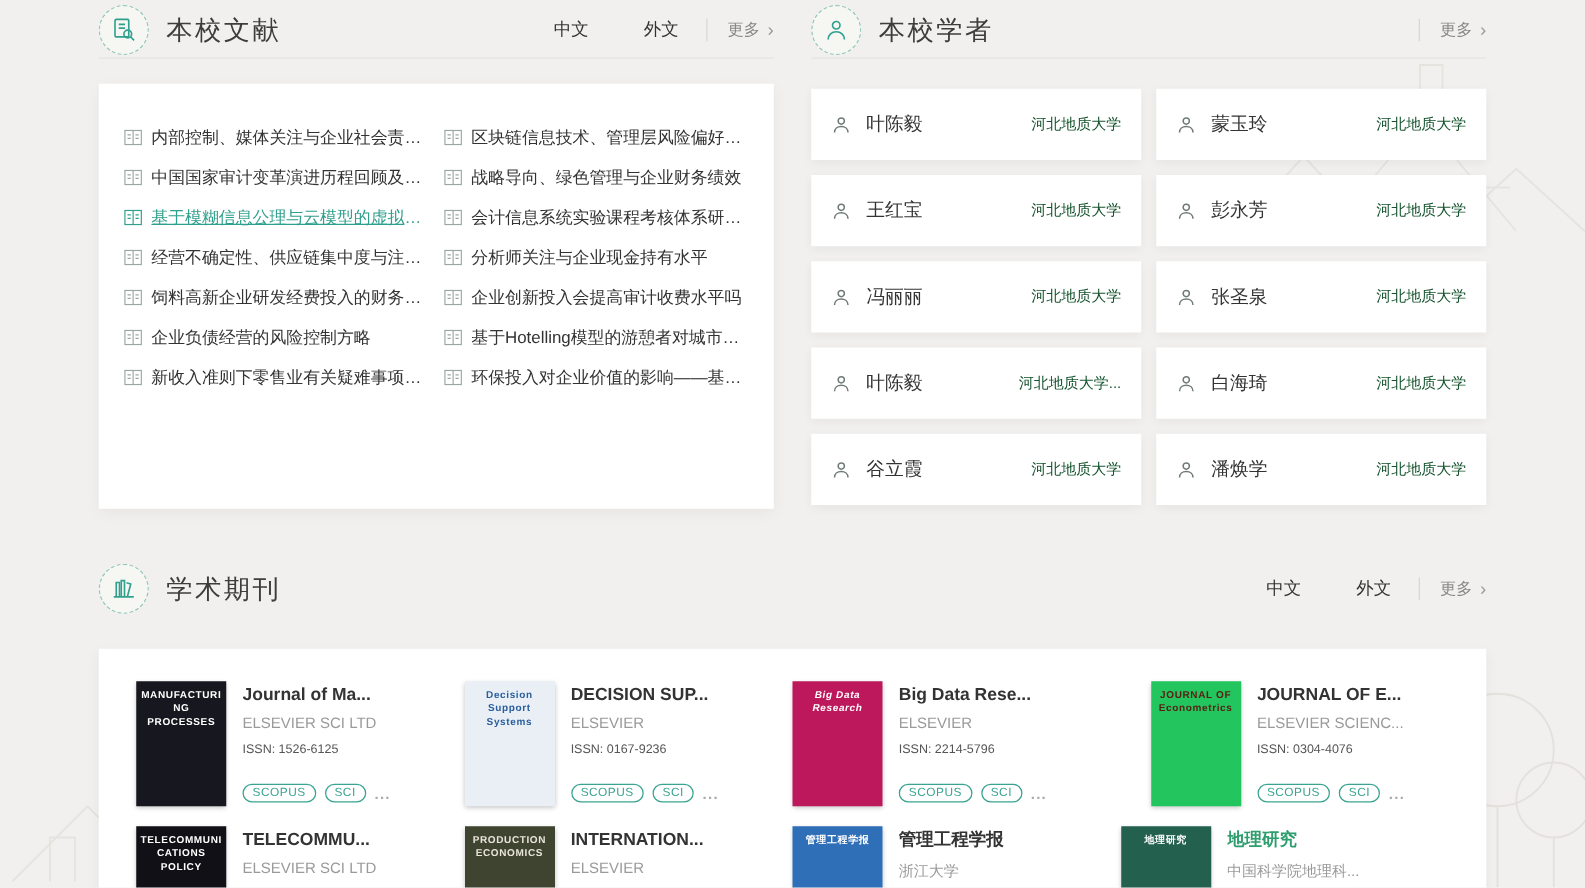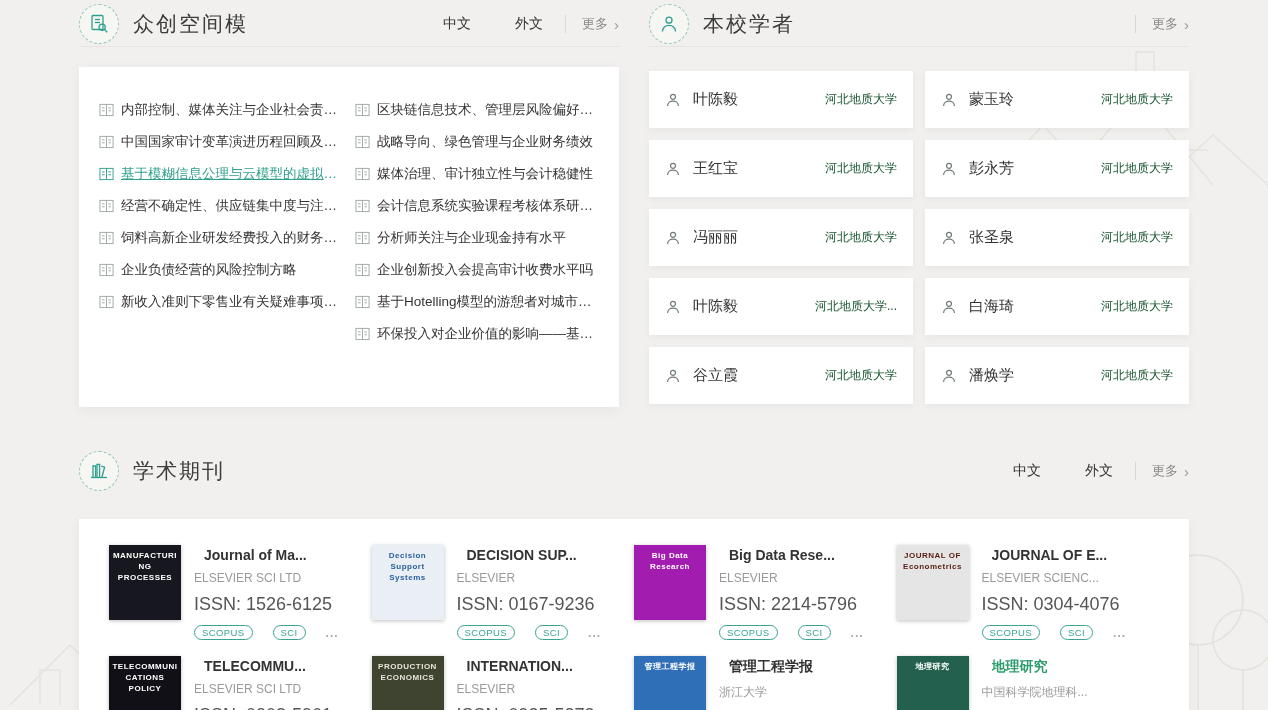--- a/index.html
+++ b/index.html
@@ -64,34 +64,34 @@
 
   
   .journals-sec{margin-top:42px;}
   .journal-panel{
     margin-top:26px;background:#fff;box-shadow:0 3px 12px rgba(0,0,0,.05);
     padding:26px 30px;height:360px;box-sizing:border-box;
   }
   .journal-grid{display:grid;grid-template-columns:repeat(4,1fr);row-gap:16px;}
   .journal{display:flex;cursor:pointer;}
   .cover{
-    width:72px;height:75px;flex:0 0 auto;position:relative;
+    width:72px;height:100px;flex:0 0 auto;position:relative;
     box-shadow:0 1px 4px rgba(0,0,0,.25);
     display:flex;align-items:flex-start;justify-content:center;
     overflow:hidden;
   }
   .cover-label{
     font-size:8px;line-height:1.35;text-align:center;padding:6px 3px;
     letter-spacing:.5px;word-break:break-word;font-weight:bold;
   }
   .jinfo{margin-left:13px;min-width:0;padding-top:2px;}
-  .jtitle{font-size:14px;font-weight:bold;color:#333;white-space:nowrap;overflow:hidden;text-overflow:ellipsis;max-width:165px;margin-left:10px;}
+  .jtitle{font-size:14px;font-weight:bold;color:#333;white-space:nowrap;overflow:hidden;text-overflow:ellipsis;max-width:165px;}
   .jpub{font-size:12px;color:#9a9a9a;margin-top:8px;white-space:nowrap;overflow:hidden;max-width:165px;}
-  .jissn{font-size:18px;color:#555;margin-top:9px;white-space:nowrap;}
-  .jbadges{margin-top:10px;display:flex;align-items:center;gap:20px;}
+  .jissn{font-size:10px;color:#555;margin-top:9px;white-space:nowrap;}
+  .jbadges{margin-top:22px;display:flex;align-items:center;gap:7px;}
   .badge{
     border:1px solid #3aa392;color:#3aa392;border-radius:10px;
     font-size:9.5px;padding:1px 7px;letter-spacing:.4px;white-space:nowrap;
   }
   .badge-more{color:#aaa;font-size:12px;font-weight:bold;letter-spacing:1px;}
 </style>
 </head>
 <body>
 
 <svg class="wm wm-tr" width="300" height="190" viewBox="0 0 300 190">
@@ -128,21 +128,21 @@
       <div class="sec-header underlined">
         <span class="sec-icon">
           <svg width="20" height="20" viewBox="0 0 20 20" fill="none" stroke="#2fa08d" stroke-width="1.3">
             <rect x="3" y="1.5" width="11" height="14" rx="1"></rect>
             <line x1="6" y1="5.5" x2="11" y2="5.5"></line>
               <line x1="6" y1="8.5" x2="11" y2="8.5"></line>
             <circle cx="13.2" cy="13.2" r="3.1"></circle>
               <line x1="15.4" y1="15.4" x2="18.3" y2="18.3"></line>
           </svg>
         </span>
-        <h2 class="sec-title">众创空间模</h2>
+        <h2 class="sec-title">本校文献</h2>
         <div class="tabs">
           <span class="tab">中文</span>
           <span class="tab">外文</span>
           <a class="more">
             <span>更多</span>
             <span class="chev">›</span>
           </a>
         </div>
       </div>
 
@@ -259,33 +259,20 @@
                 <svg width="15" height="14" viewBox="0 0 16 14" stroke="#9aa8a3" fill="none">
                   <rect x="1" y="1" width="14" height="12"></rect>
                   <line x1="8" y1="1" x2="8" y2="13"></line>
                   <line x1="3.2" y1="4.8" x2="6" y2="4.8"></line>
                   <line x1="3.2" y1="7.8" x2="6" y2="7.8"></line>
                   <line x1="10" y1="4.8" x2="12.8" y2="4.8"></line>
                   <line x1="10" y1="7.8" x2="12.8" y2="7.8"></line>
                 </svg>
               </span>
               <span class="txt">战略导向、绿色管理与企业财务绩效</span>
-            </li>
-          <li class="lit-item">
-              <span class="doc-ic">
-                <svg width="15" height="14" viewBox="0 0 16 14" stroke="#9aa8a3" fill="none">
-                  <rect x="1" y="1" width="14" height="12"></rect>
-                  <line x1="8" y1="1" x2="8" y2="13"></line>
-                  <line x1="3.2" y1="4.8" x2="6" y2="4.8"></line>
-                  <line x1="3.2" y1="7.8" x2="6" y2="7.8"></line>
-                  <line x1="10" y1="4.8" x2="12.8" y2="4.8"></line>
-                  <line x1="10" y1="7.8" x2="12.8" y2="7.8"></line>
-                </svg>
-              </span>
-              <span class="txt">媒体治理、审计独立性与会计稳健性</span>
             </li>
           <li class="lit-item">
               <span class="doc-ic">
                 <svg width="15" height="14" viewBox="0 0 16 14" stroke="#9aa8a3" fill="none">
                   <rect x="1" y="1" width="14" height="12"></rect>
                   <line x1="8" y1="1" x2="8" y2="13"></line>
                   <line x1="3.2" y1="4.8" x2="6" y2="4.8"></line>
                   <line x1="3.2" y1="7.8" x2="6" y2="7.8"></line>
                   <line x1="10" y1="4.8" x2="12.8" y2="4.8"></line>
                   <line x1="10" y1="7.8" x2="12.8" y2="7.8"></line>
@@ -521,37 +508,37 @@
               <div class="jissn">ISSN:  0167-9236</div>
               <div class="jbadges">
                 <span class="badge">SCOPUS</span>
                 <span class="badge">SCI</span>
                 <span class="badge-more">...</span>
               </div>
             </div>
         </div>
 
         <div class="journal">
-          <div class="cover" style="background: #a21caf;">
+          <div class="cover" style="background: #be185d; font-style: italic;">
               <span class="cover-label" style="color: rgb(255, 255, 255);">Big Data Research</span>
             </div>
           <div class="jinfo">
               <div class="jtitle">Big Data Rese...</div>
               <div class="jpub">ELSEVIER</div>
               <div class="jissn">ISSN:  2214-5796</div>
               <div class="jbadges">
                 <span class="badge">SCOPUS</span>
                 <span class="badge">SCI</span>
                 <span class="badge-more">...</span>
               </div>
             </div>
         </div>
 
         <div class="journal">
-          <div class="cover" style="background: #e5e5e5;">
+          <div class="cover" style="background: #22c55e; margin-left: 24px;">
               <span class="cover-label" style="color: rgb(90, 29, 18);">JOURNAL OF Econometrics</span>
             </div>
           <div class="jinfo">
               <div class="jtitle">JOURNAL OF E...</div>
               <div class="jpub">ELSEVIER SCIENC...</div>
               <div class="jissn">ISSN:  0304-4076</div>
               <div class="jbadges">
                 <span class="badge">SCOPUS</span>
                 <span class="badge">SCI</span>
                 <span class="badge-more">...</span>

